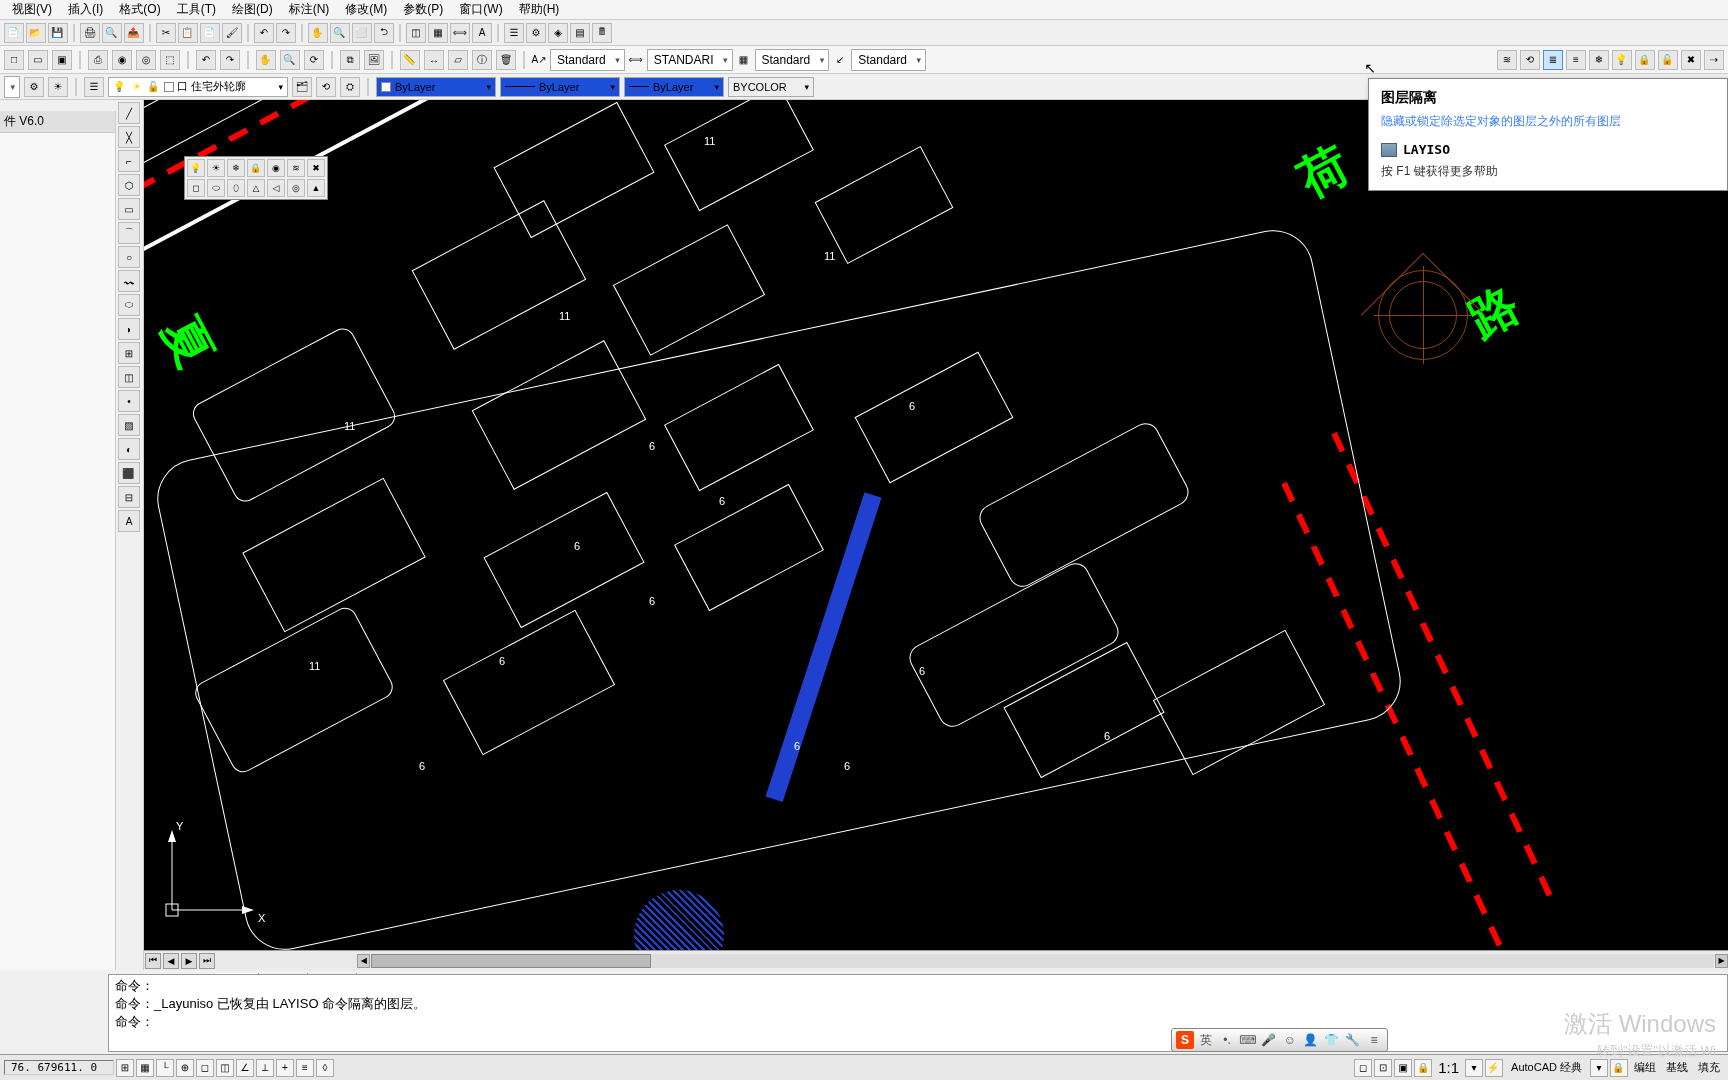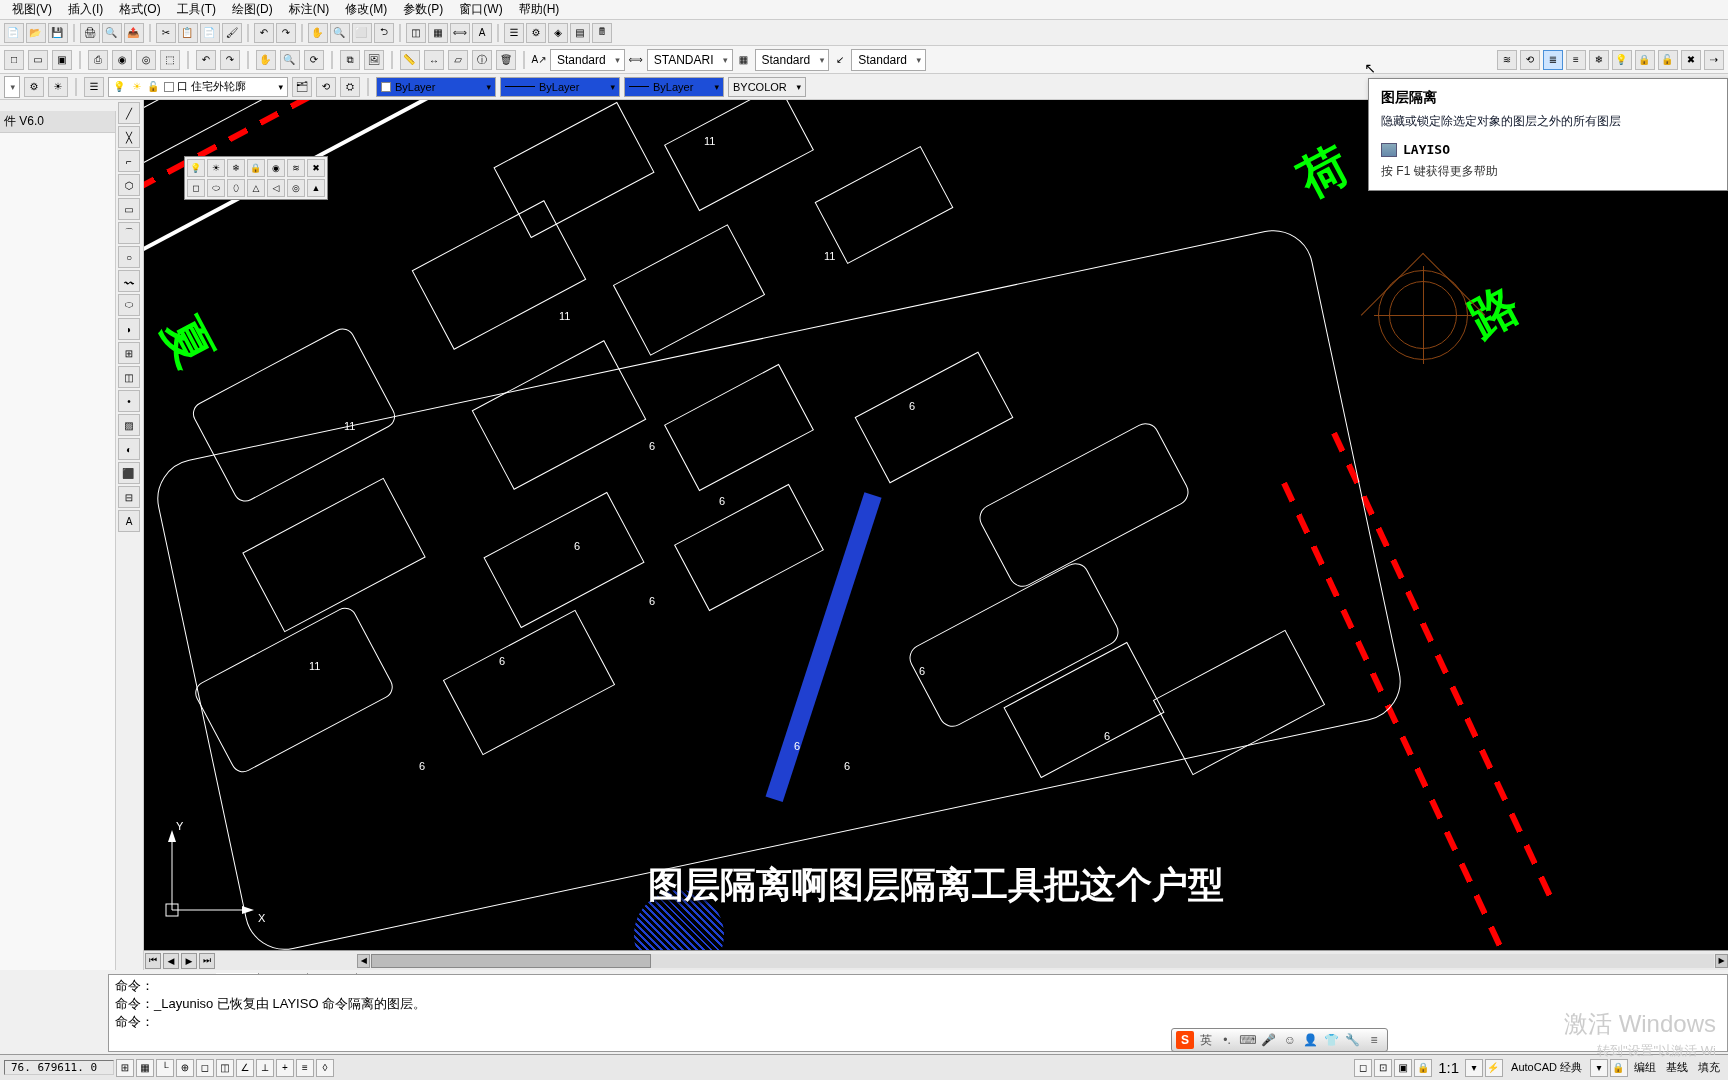--- a/index.html
+++ b/index.html
@@ -46,21 +46,21 @@
 .float-toolbar { position: absolute; top: 56px; left: 40px; background: #f0f0f0; border: 1px solid #888; padding: 2px; display: flex; flex-direction: column; gap: 2px; z-index: 5; }
 .float-toolbar .row { display: flex; gap: 2px; }
 .ft-btn { width: 18px; height: 18px; background: #e8e8e8; border: 1px solid #bbb; font-size: 9px; display: flex; align-items: center; justify-content: center; }
 
 .ucs-icon { position: absolute; left: 10px; bottom: 20px; color: white; font-size: 11px; }
 
 .subtitle { position: absolute; left: 50%; transform: translateX(-50%); bottom: 40px; color: white; font-size: 36px; font-weight: bold; text-shadow: 2px 2px 4px black; white-space: nowrap; }
 
 .tooltip { position: absolute; top: 78px; right: 0; width: 360px; background: white; border: 1px solid #888; box-shadow: 2px 2px 6px rgba(0,0,0,0.3); padding: 10px 12px; font-size: 13px; z-index: 100; }
 .tooltip .tt-title { font-weight: bold; margin-bottom: 6px; font-size: 14px; }
-.tooltip .tt-desc { color: #0f172a; margin-bottom: 12px; font-size: 12px; }
+.tooltip .tt-desc { color: #3b82f6; margin-bottom: 12px; font-size: 12px; }
 .tooltip .tt-cmd { display: flex; align-items: center; gap: 6px; margin-bottom: 6px; }
 .tooltip .tt-cmdtxt { font-weight: bold; font-family: Consolas, monospace; }
 .tooltip .tt-help { color: #333; font-size: 12px; }
 .tt-icon { width: 16px; height: 14px; background: linear-gradient(#8ab, #68a); border: 1px solid #557; }
 
 .cursor-arrow { position: absolute; top: 60px; right: 352px; z-index: 101; font-size: 14px; color: black; }
 
 .layout-tabs { height: 20px; background: #eaeaea; border-top: 1px solid #999; display: flex; align-items: center; font-size: 11px; }
 .ltab-btn { width: 16px; height: 16px; border: 1px solid #999; background: #ddd; margin: 0 1px; display: flex; align-items: center; justify-content: center; font-size: 9px; cursor: pointer; }
 .ltab { padding: 2px 10px; border-right: 1px solid #999; cursor: pointer; margin-top: 44px; }
@@ -219,21 +219,21 @@
   <div class="prop-dd">
     <span style="border-top:1px solid black;width:30px;margin-right:4px"></span>
     <span>ByLayer</span>
       <span style="margin-left:auto;font-size:9px">▾</span>
   </div>
   <div class="prop-dd" style="width:100px">
     <span style="border-top:1px solid black;width:20px;margin-right:4px"></span>
     <span>ByLayer</span>
       <span style="margin-left:auto;font-size:9px">▾</span>
   </div>
-  <div class="prop-dd" style="width:78px;background:#eee">
+  <div class="prop-dd" style="width:86px;background:#eee">
     <span>BYCOLOR</span>
       <span style="margin-left:auto;font-size:9px">▾</span>
   </div>
 </div>
 
 <div class="main-area">
   <div class="left-panel">
     <div class="left-title">件 V6.0</div>
   </div>
 
@@ -350,21 +350,20 @@
           <line x1="18" y1="92" x2="18" y2="20" stroke="white" stroke-width="1"></line>
           <polygon points="18,12 14,24 22,24" fill="white"></polygon>
           <line x1="18" y1="92" x2="92" y2="92" stroke="white" stroke-width="1"></line>
           <polygon points="100,92 88,88 88,96" fill="white"></polygon>
           <rect x="12" y="86" width="12" height="12" fill="none" stroke="white"></rect>
         </svg>
         <div style="position:absolute;top:2px;left:22px">Y</div>
         <div style="position:absolute;bottom:6px;left:104px">X</div>
       </div>
 
-      <div class="subtitle">图层隔离啊图层隔离工具把这个户型</div>
     </div>
 
     <div class="layout-tabs">
       <div class="ltab-btn">⏮</div>
       <div class="ltab-btn">◀</div>
       <div class="ltab-btn">▶</div>
       <div class="ltab-btn">⏭</div>
       <div class="ltab active">模型</div>
       <div class="ltab">布局1</div>
       <div class="ltab">布局2</div>

